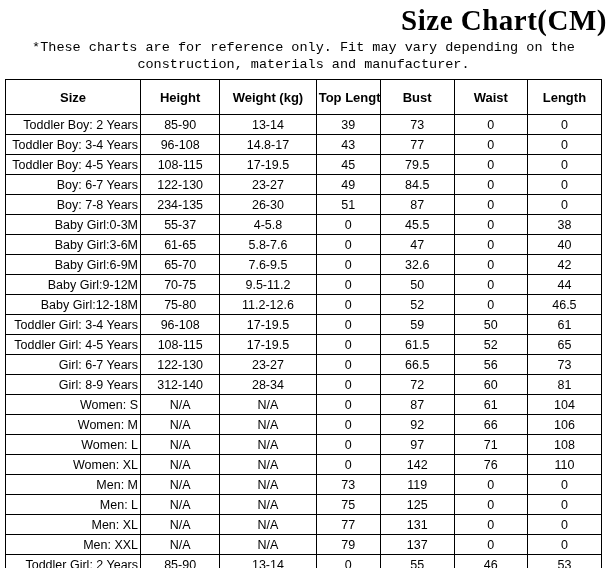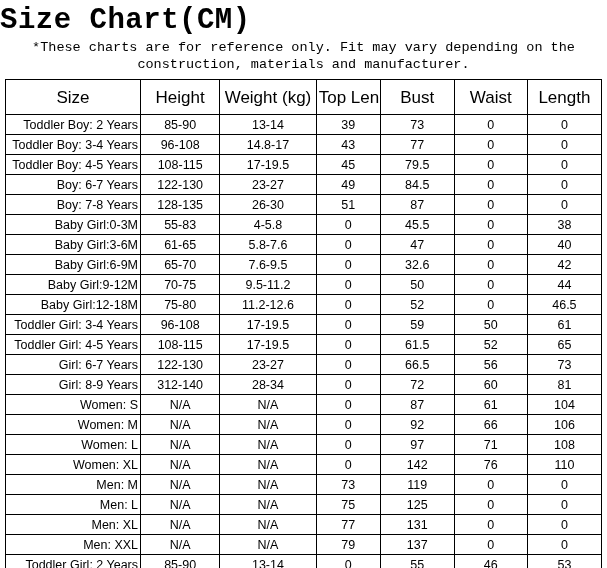--- a/index.html
+++ b/index.html
@@ -14,26 +14,26 @@
     color: #000000;
     overflow: hidden;
   }
   .page {
     width: 607px;
     height: 568px;
     position: relative;
     box-sizing: border-box;
   }
   .title {
-    text-align: left;
-    font-family: Liberation Mono, monospace;
+    text-align: right;
+    font-family: Liberation Serif, serif;
     font-weight: bold;
     font-size: 29px;
     letter-spacing: 0.5px;
-    margin: 4px 0 2px 0;
+    margin: 4px 0 2px 8px;
     color: #000;
   }
   .notice {
     text-align: center;
     color: #000000;
     font-family: "Liberation Mono", monospace;
     font-size: 13.5px;
     line-height: 17px;
     margin: 2px 8px 6px 8px;
     font-weight: normal;
@@ -50,24 +50,24 @@
     font-size: 12.5px;
     text-align: center;
     height: 19px;
     padding: 0 2px;
     font-family: "Liberation Sans", sans-serif;
     color: #000;
     overflow: hidden;
     white-space: nowrap;
   }
   table.size-table th {
-    font-weight: normal;
+    font-weight: bold;
     height: 34px;
     line-height: 15px;
-    font-size: 17px;
+    font-size: 13px;
   }
   table.size-table td.rowlabel {
     text-align: right;
     padding-left: 6px;
   }
   col.c0 { width: 133px; }
   col.c1 { width: 78px; }
   col.c2 { width: 95px; }
   col.c3 { width: 63px; }
   col.c4 { width: 73px; }
@@ -136,30 +136,30 @@
           <td class="rowlabel">Boy: 6-7 Years</td>
           <td>122-130</td>
           <td>23-27</td>
           <td>49</td>
           <td>84.5</td>
           <td>0</td>
           <td>0</td>
         </tr>
         <tr>
           <td class="rowlabel">Boy: 7-8 Years</td>
-          <td>128-135</td>
+          <td>234-135</td>
           <td>26-30</td>
           <td>51</td>
           <td>87</td>
           <td>0</td>
           <td>0</td>
         </tr>
         <tr>
           <td class="rowlabel">Baby Girl:0-3M</td>
-          <td>55-83</td>
+          <td>55-37</td>
           <td>4-5.8</td>
           <td>0</td>
           <td>45.5</td>
           <td>0</td>
           <td>38</td>
         </tr>
         <tr>
           <td class="rowlabel">Baby Girl:3-6M</td>
           <td>61-65</td>
           <td>5.8-7.6</td>

